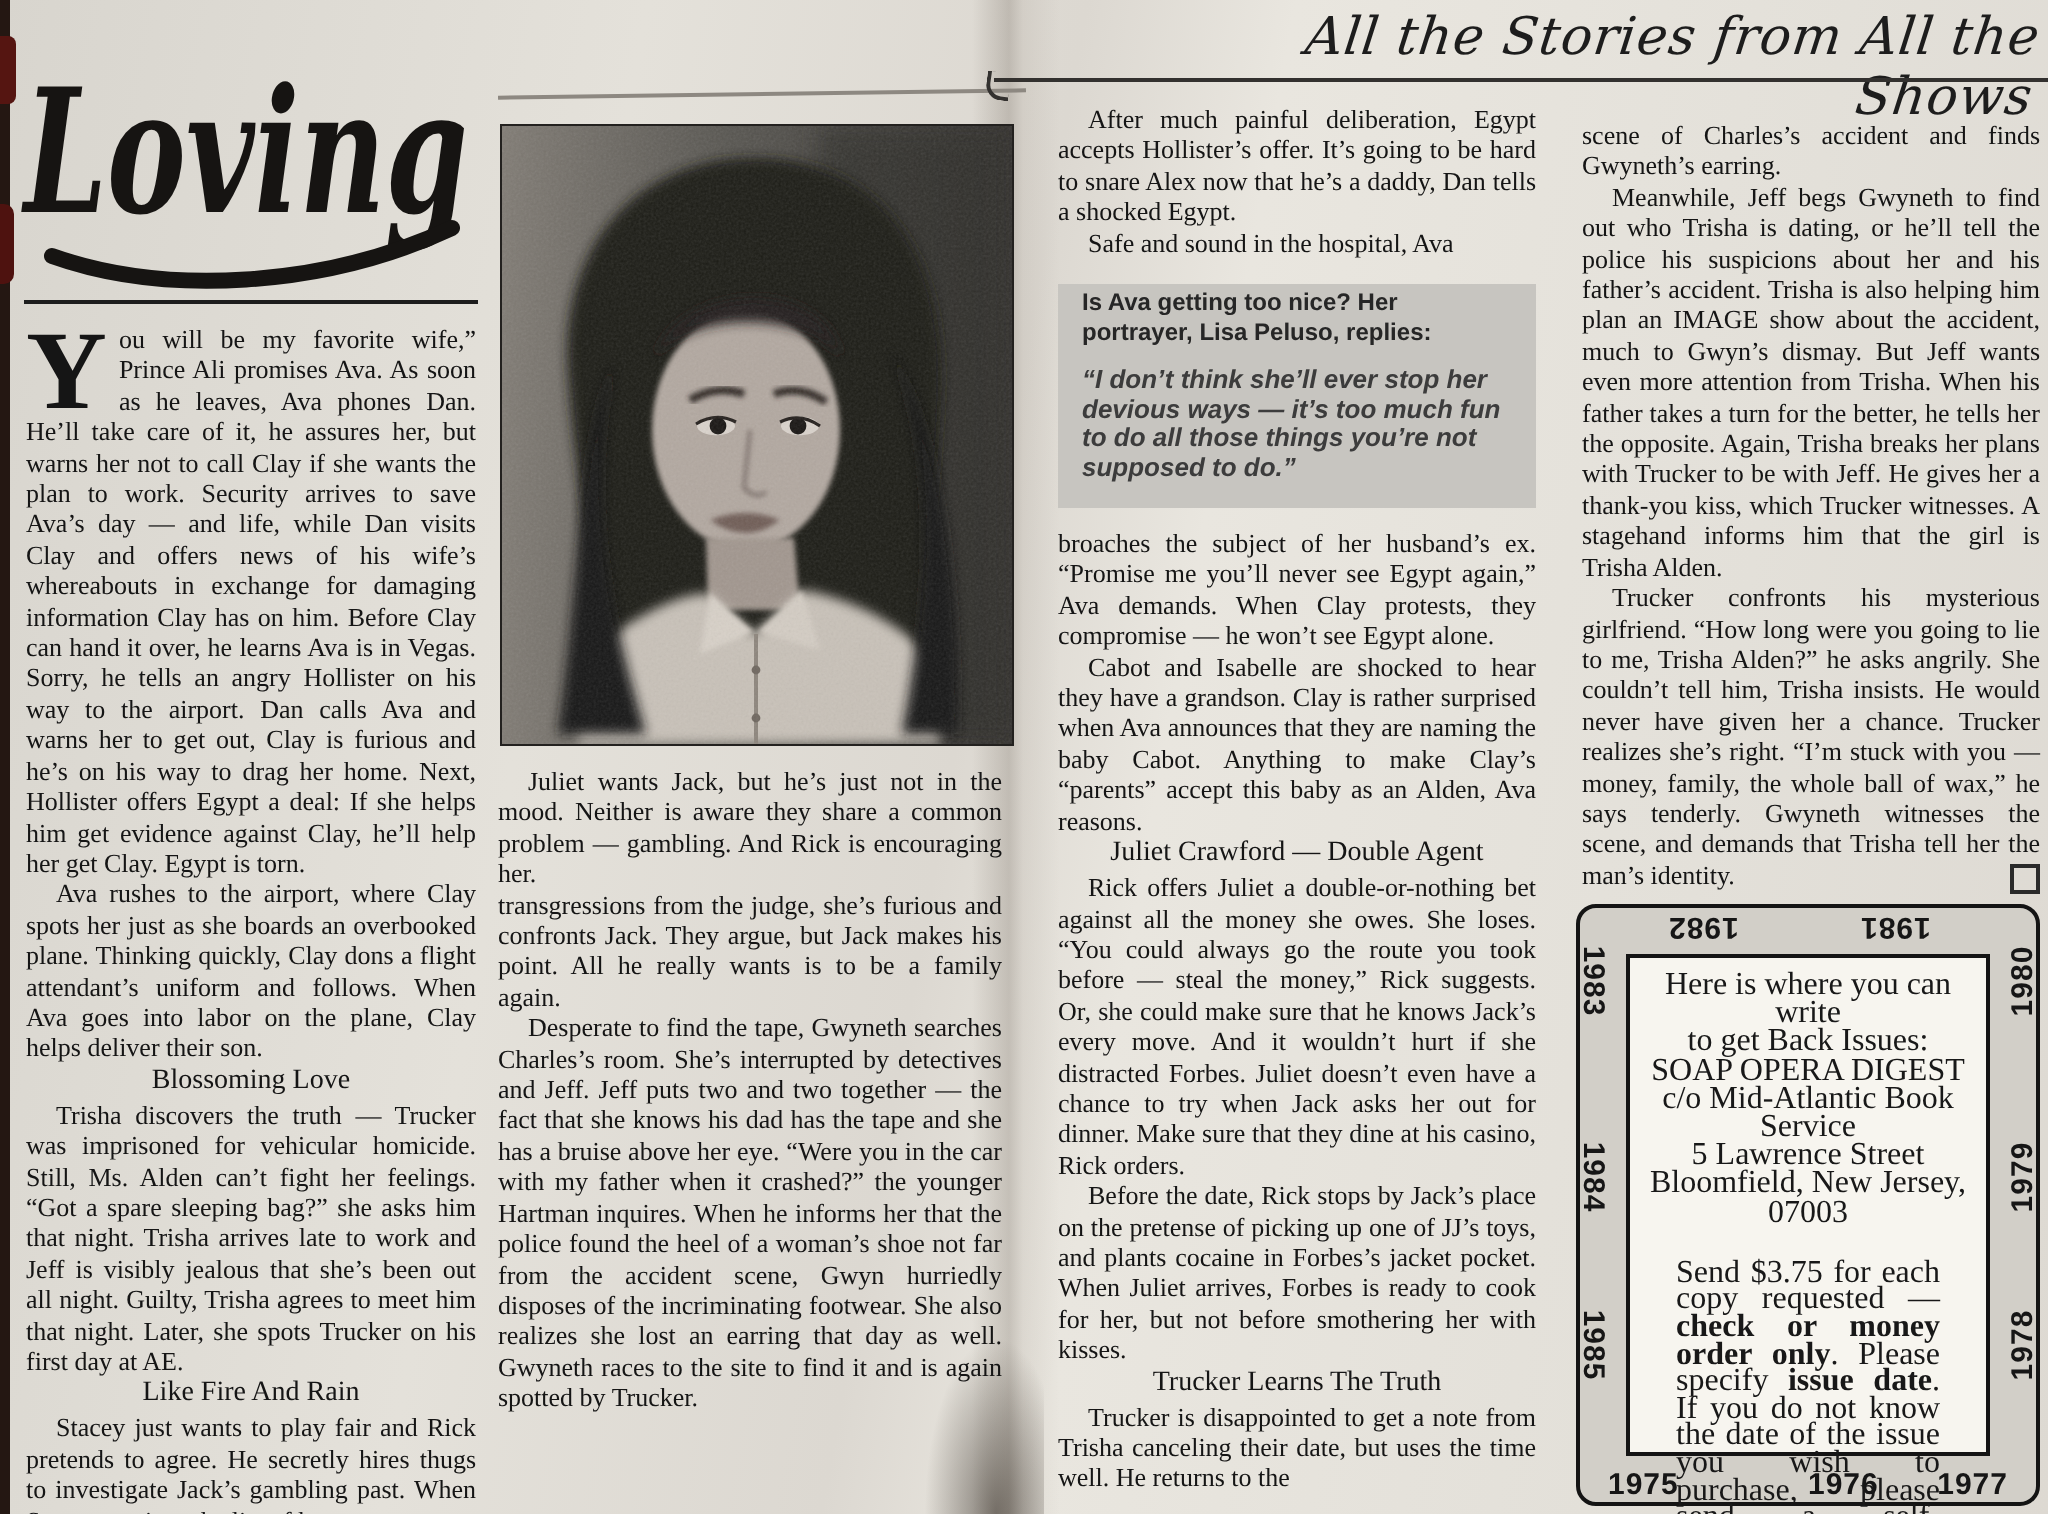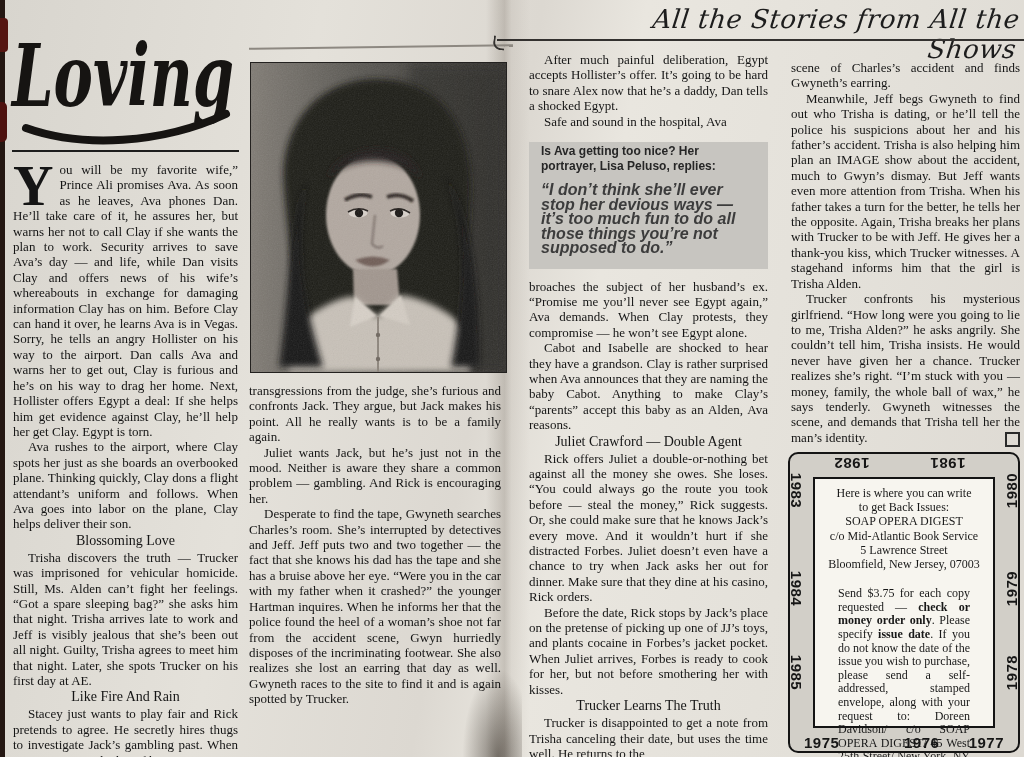--- a/index.html
+++ b/index.html
@@ -40,27 +40,27 @@
   #col4{left:791px;top:60px;width:229px;}
   .para{margin:0;text-indent:15px;}
   .para.noindent{text-indent:0;}
   .subhead{font-weight:normal;text-align:center;font-size:14px;line-height:16px;margin:1px 0;}
   .dropcap{float:left;font-weight:bold;font-size:56px;line-height:42px;padding:3px 6px 0 0;}
   .endmark{display:inline-block;width:11px;height:11px;border:2px solid #2a2a2a;float:right;margin-top:2px;}
 
   
   .pullquote{background:#c7c5c0;margin:13px 0 10px;padding:2px 12px 13px;text-align:left;}
   .pq-intro{font-family:"Liberation Sans",sans-serif;font-weight:bold;font-size:12px;line-height:14.5px;color:#262626;margin:0 0 10px;}
-  .pq-quote{font-family:"Liberation Sans",sans-serif;font-weight:bold;font-style:italic;font-size:16px;line-height:14.5px;color:#3c3c3c;margin:0;}
+  .pq-quote{font-family:"Liberation Sans",sans-serif;font-weight:bold;font-style:italic;font-size:13px;line-height:14.5px;color:#3c3c3c;margin:0;}
 
   
   .backbox{position:absolute;left:788px;top:452px;width:232px;height:301px;}
   .bb-outer{position:absolute;inset:0;border:2px solid #141414;border-radius:10px;background:#d2cfc8;}
   .bb-inner{position:absolute;left:25px;top:25px;right:25px;bottom:25px;border:2px solid #141414;background:#f7f5ef;
-    box-sizing:border-box;padding:7px 7px;font-size:12px;line-height:14px;color:#181818;}
+    box-sizing:border-box;padding:7px 7px;font-size:16px;line-height:14px;color:#181818;}
   .bb-addr{text-align:center;margin:0 0 9px;}
   .bb-addr div{line-height:14.2px;}
   .bb-order{text-align:justify;margin:16px;line-height:13.6px;}
   .yr{position:absolute;font-family:"Liberation Sans",sans-serif;font-weight:bold;font-size:15px;color:#161616;letter-spacing:0.5px;}
   .yr-t1{left:46px;top:3px;transform:rotate(180deg);}
   .yr-t2{left:142px;top:3px;transform:rotate(180deg);}
   .yr-b1{left:16px;bottom:2px;}
   .yr-b2{left:116px;bottom:2px;}
   .yr-b3{right:16px;bottom:2px;}
   .yr-l{left:-9px;transform:rotate(90deg);}
@@ -144,22 +144,22 @@
 
   <div class="col" id="col1">
       <p class="para noindent"><span class="dropcap">Y</span>ou will be my favorite wife,” Prince Ali promises Ava. As soon as he leaves, Ava phones Dan. He’ll take care of it, he assures her, but warns her not to call Clay if she wants the plan to work. Security arrives to save Ava’s day — and life, while Dan visits Clay and offers news of his wife’s whereabouts in exchange for damaging information Clay has on him. Before Clay can hand it over, he learns Ava is in Vegas. Sorry, he tells an angry Hollister on his way to the airport. Dan calls Ava and warns her to get out, Clay is furious and he’s on his way to drag her home. Next, Hollister offers Egypt a deal: If she helps him get evidence against Clay, he’ll help her get Clay. Egypt is torn.</p>
       <p class="para">Ava rushes to the airport, where Clay spots her just as she boards an overbooked plane. Thinking quickly, Clay dons a flight attendant’s uniform and follows. When Ava goes into labor on the plane, Clay helps deliver their son.</p>
       <div class="subhead">Blossoming Love</div>
       <p class="para">Trisha discovers the truth — Trucker was imprisoned for vehicular homicide. Still, Ms. Alden can’t fight her feelings. “Got a spare sleeping bag?” she asks him that night. Trisha arrives late to work and Jeff is visibly jealous that she’s been out all night. Guilty, Trisha agrees to meet him that night. Later, she spots Trucker on his first day at AE.</p>
       <div class="subhead">Like Fire And Rain</div>
       <p class="para">Stacey just wants to play fair and Rick pretends to agree. He secretly hires thugs to investigate Jack’s gambling past. When Stacey receives the list of her</p>
     </div>
   <div class="col" id="col2">
+      <p class="para">Juliet wants Jack, but he’s just not in the mood. Neither is aware they share a common problem — gambling. And Rick is encouraging her.</p>
       <p class="para noindent">transgressions from the judge, she’s furious and confronts Jack. They argue, but Jack makes his point. All he really wants is to be a family again.</p>
-      <p class="para">Juliet wants Jack, but he’s just not in the mood. Neither is aware they share a common problem — gambling. And Rick is encouraging her.</p>
       <p class="para">Desperate to find the tape, Gwyneth searches Charles’s room. She’s interrupted by detectives and Jeff. Jeff puts two and two together — the fact that she knows his dad has the tape and she has a bruise above her eye. “Were you in the car with my father when it crashed?” the younger Hartman inquires. When he informs her that the police found the heel of a woman’s shoe not far from the accident scene, Gwyn hurriedly disposes of the incriminating footwear. She also realizes she lost an earring that day as well. Gwyneth races to the site to find it and is again spotted by Trucker.</p>
     </div>
   <div class="col" id="col3">
       <p class="para">After much painful deliberation, Egypt accepts Hollister’s offer. It’s going to be hard to snare Alex now that he’s a daddy, Dan tells a shocked Egypt.</p>
       <p class="para">Safe and sound in the hospital, Ava</p>
       <div class="pullquote">
         <p class="pq-intro">Is Ava getting too nice? Her portrayer, Lisa Peluso, replies:</p>
         <p class="pq-quote">“I don’t think she’ll ever stop her devious ways — it’s too much fun to do all those things you’re not supposed to do.”</p>
       </div>
       <p class="para noindent">broaches the subject of her husband’s ex. “Promise me you’ll never see Egypt again,” Ava demands. When Clay protests, they compromise — he won’t see Egypt alone.</p>

